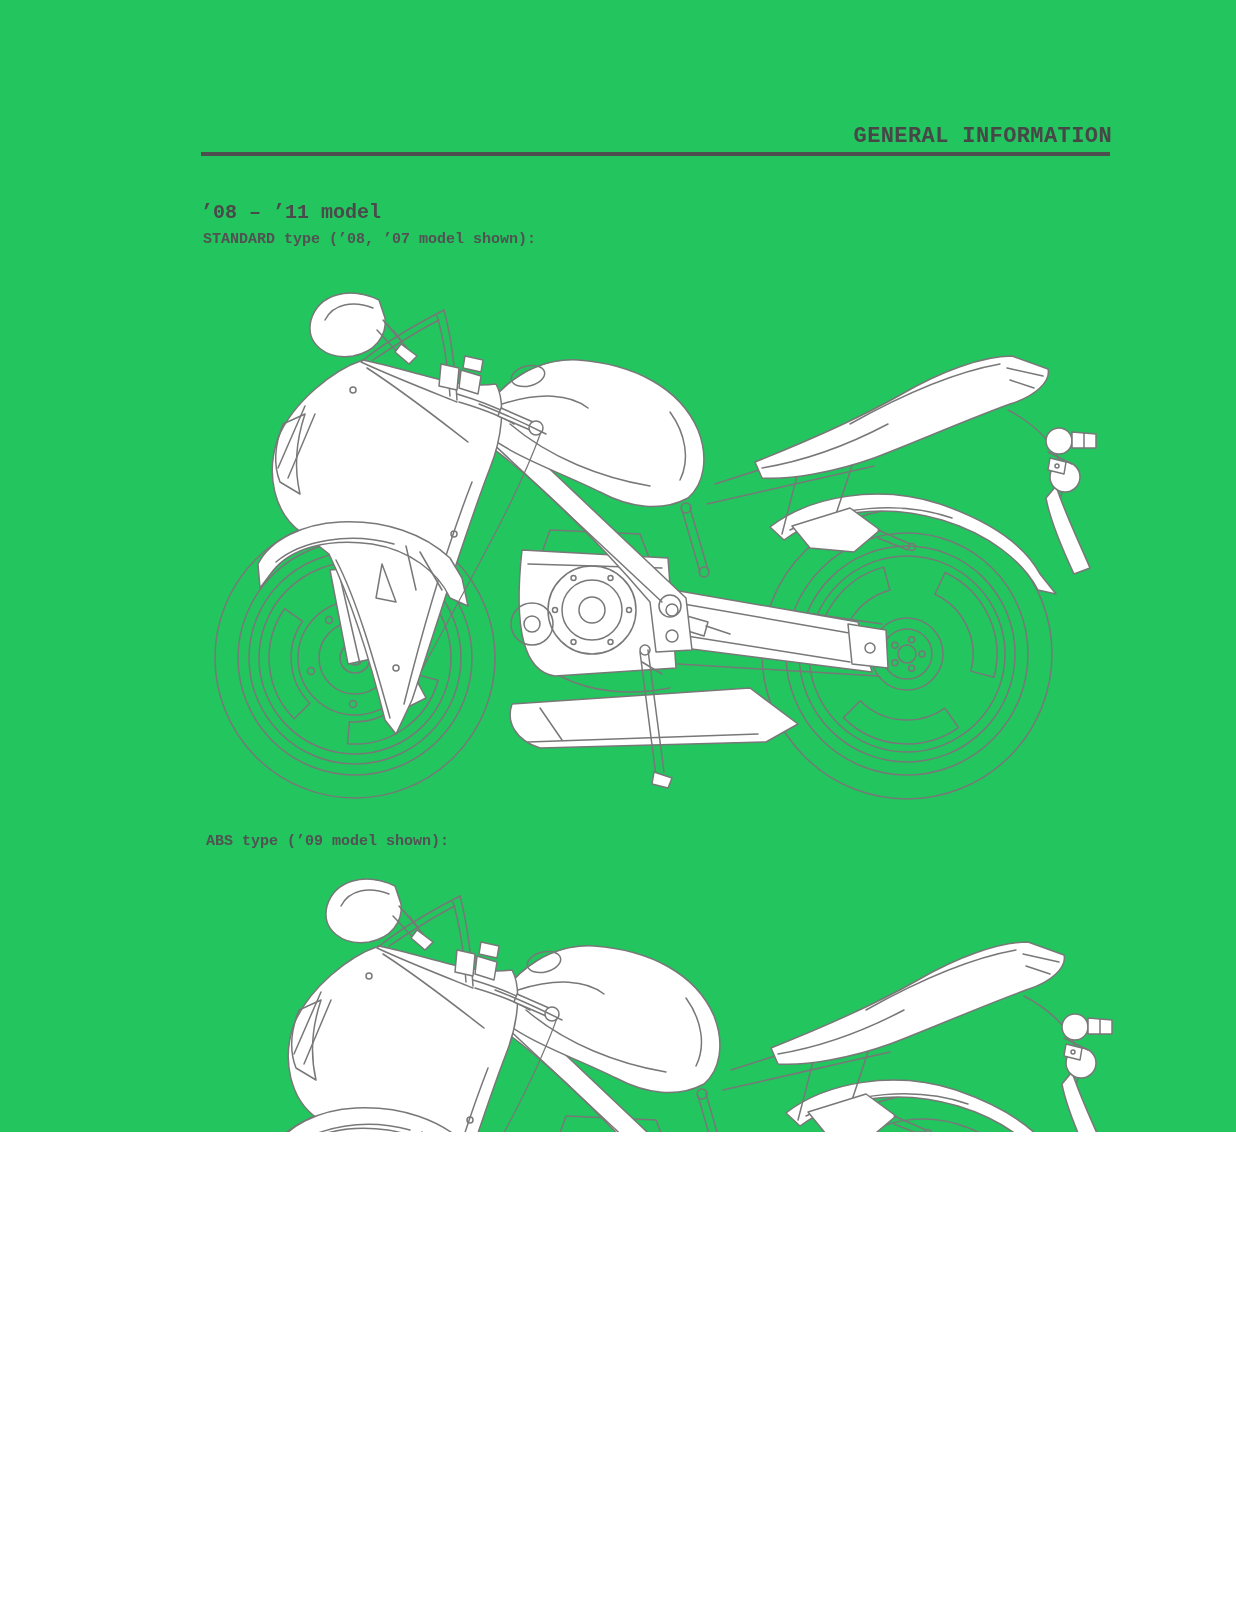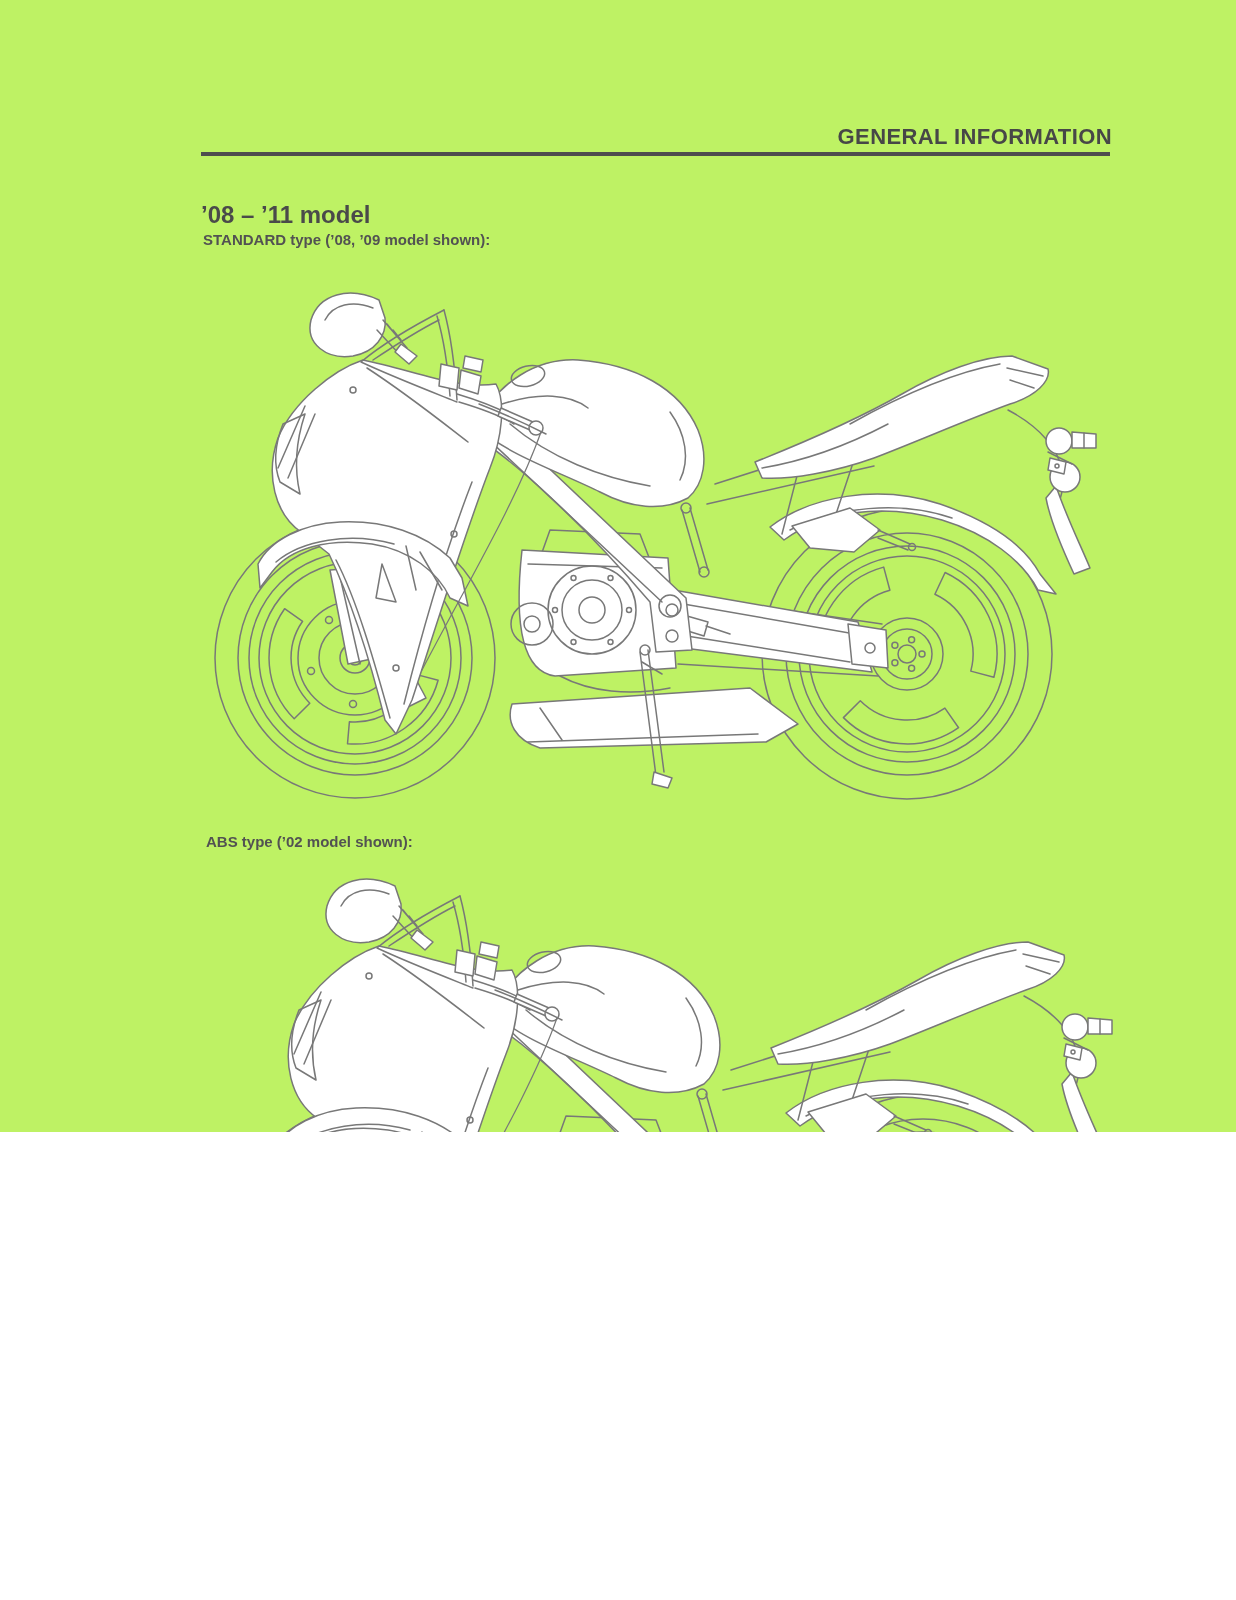--- a/index.html
+++ b/index.html
@@ -1,21 +1,21 @@
 <!DOCTYPE html>
 <html><head>
 <meta charset="utf-8">
 <style>
   html, body { margin: 0; padding: 0; background: #ffffff; }
   .page {
     position: relative;
     width: 1236px;
     height: 1132px;
-    background: #bef264;
-    font-family: Liberation Sans, sans-serif;
+    background: #22c55e;
+    font-family: Liberation Mono, monospace;
     overflow: hidden;
   }
   .section-header {
     position: absolute;
     top: 124px;
     right: 124px;
     font-size: 22px;
     font-weight: bold;
     color: #474747;
     letter-spacing: 0.4px;
@@ -38,21 +38,21 @@
     font-weight: bold;
     color: #4a4a4a;
     letter-spacing: 0.5px;
     white-space: nowrap;
   }
   .model-range {
     position: absolute;
     top: 201px;
     left: 201px;
     margin: 0;
-    font-size: 24px;
+    font-size: 20px;
     font-weight: bold;
     color: #4a4a4a;
     white-space: nowrap;
   }
   .figure-label {
     position: absolute;
     margin: 0;
     font-size: 15px;
     font-weight: bold;
     color: #525252;
@@ -84,21 +84,21 @@
 </head>
 <body>
 
 <div class="page">
 
   <div class="section-header">GENERAL INFORMATION</div>
   <div class="header-rule"></div>
 
   <h2 class="model-range">’08 – ’11 model</h2>
 
-  <p class="figure-label standard">STANDARD type (’08, ’09 model shown):</p>
+  <p class="figure-label standard">STANDARD type (’08, ’07 model shown):</p>
 
   <svg class="bike-art standard" viewBox="0 0 890 535" preserveAspectRatio="xMidYMid meet" xmlns="http://www.w3.org/2000/svg">
     <defs>
       <g id="bike-art" stroke="#787878" stroke-width="1.5" fill="none" stroke-linecap="round" stroke-linejoin="round">
 
         <g>
           <circle cx="697" cy="382" r="145"></circle>
           <circle cx="697" cy="382" r="121"></circle>
           <circle cx="697" cy="382" r="108"></circle>
           <circle cx="697" cy="382" r="98"></circle>
@@ -280,21 +280,21 @@
           <path fill="#ffffff" d="M444,500 L462,506 L458,516 L442,512 Z"></path>
           <circle cx="435" cy="378" r="5"></circle>
           <path d="M432,390 L452,402"></path>
         </g>
 
       </g>
     </defs>
     <use href="#bike-art"></use>
   </svg>
 
-  <p class="figure-label abs">ABS type (’02 model shown):</p>
+  <p class="figure-label abs">ABS type (’09 model shown):</p>
 
   <svg class="bike-art abs" viewBox="0 0 890 535" preserveAspectRatio="xMidYMid meet" xmlns="http://www.w3.org/2000/svg">
     <use href="#bike-art"></use>
   </svg>
 
   <div class="footer-rule"></div>
   <div class="page-number">1-4</div>
 
 </div>
 

